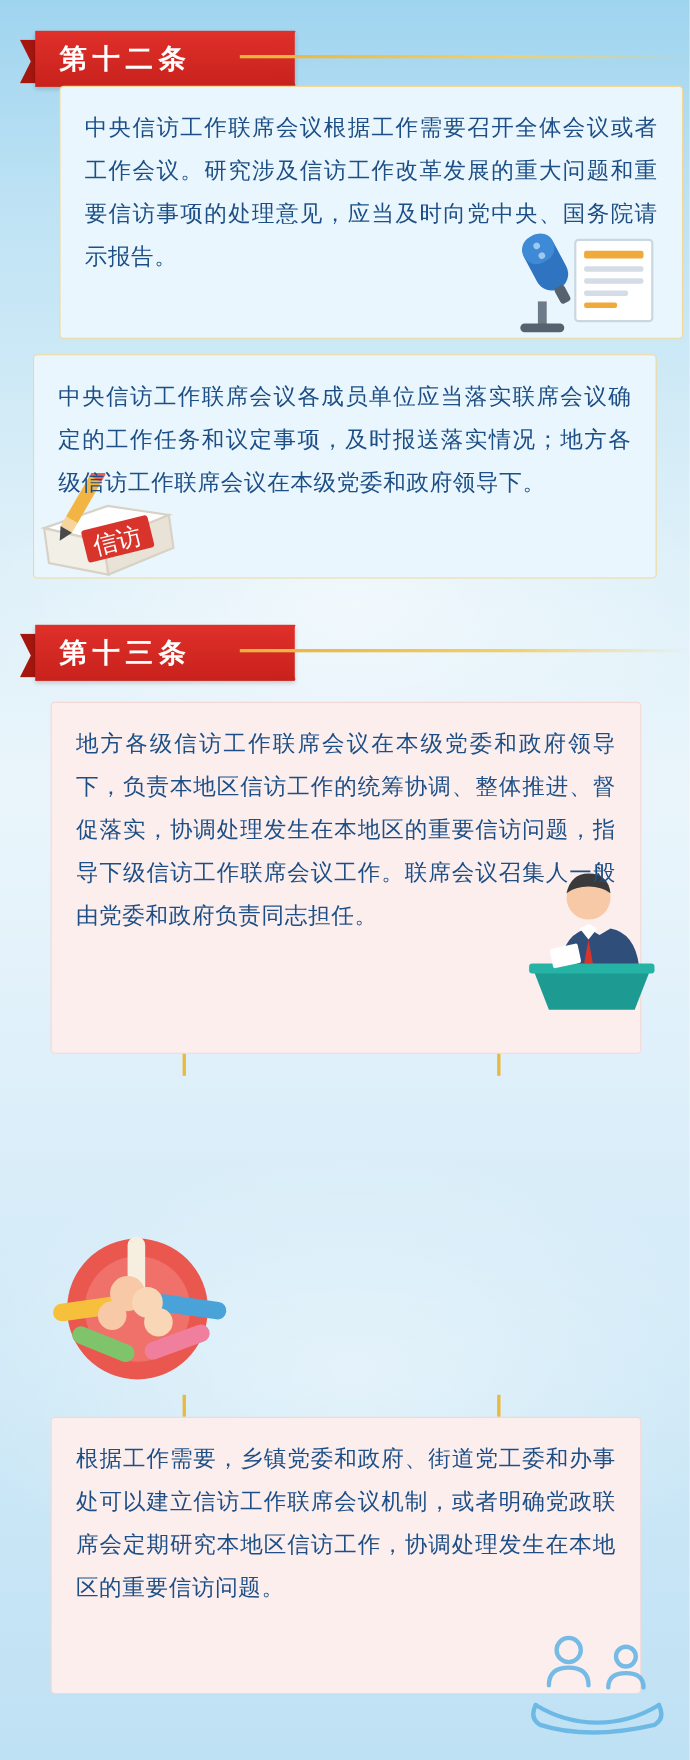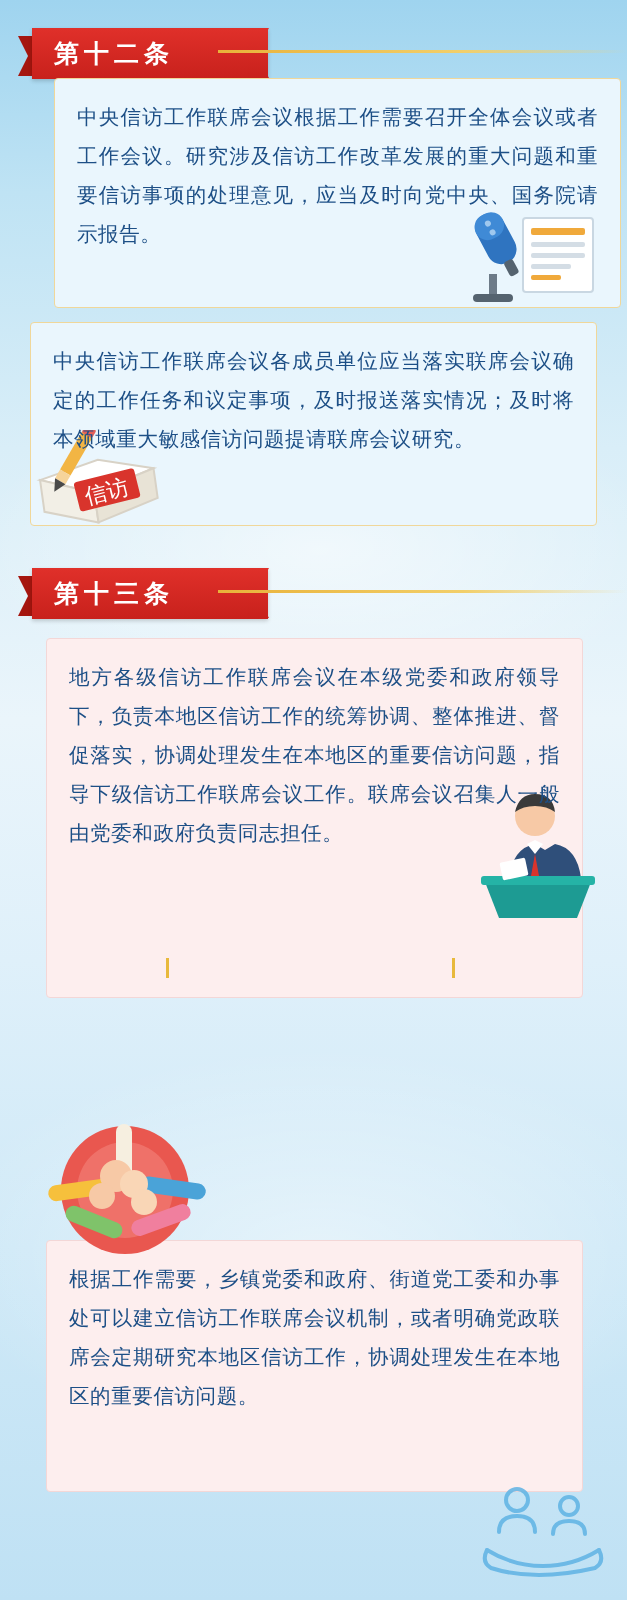--- a/index.html
+++ b/index.html
@@ -136,21 +136,21 @@
     <g transform="rotate(-28 52 50)">
       <rect x="36" y="14" width="30" height="54" rx="15" fill="#2f74c0"></rect>
       <rect x="36" y="14" width="30" height="26" rx="13" fill="#3f8ad6"></rect>
       <circle cx="51" cy="24" r="3" fill="#9fc8ee"></circle>
       <circle cx="51" cy="34" r="3" fill="#9fc8ee"></circle>
       <rect x="46" y="66" width="10" height="16" rx="3" fill="#55636f"></rect>
     </g>
   </svg>
 
   <div class="card blue" style="left:30px;top:322px;width:567px;height:204px;">
-    <div class="txt">中央信访工作联席会议各成员单位应当落实联席会议确定的工作任务和议定事项，及时报送落实情况；及时将本领域重大敏感信访问题提请联席会议研究。</div>
+    <div class="txt">中央信访工作联席会议各成员单位应当落实联席会议确定的工作任务和议定事项，及时报送落实情况；地方各级信访工作联席会议在本级党委和政府领导下。</div>
   </div>
 
   <svg class="art book-art" viewBox="0 0 150 100">
     <g transform="rotate(-8 75 60)">
       <path d="M18 42 L78 30 L132 46 L70 62 Z" fill="#ffffff" stroke="#d8d2c6" stroke-width="2"></path>
       <path d="M18 42 L18 74 L70 92 L70 62 Z" fill="#f2efe6" stroke="#d8d2c6" stroke-width="2"></path>
       <path d="M132 46 L132 76 L70 92 L70 62 Z" fill="#e8e3d6" stroke="#d8d2c6" stroke-width="2"></path>
       <rect x="52" y="46" width="62" height="30" rx="3" fill="#d9342c" transform="rotate(-6 83 61)"></rect>
       <text x="60" y="70" font-size="22" fill="#ffffff" font-family="'Liberation Sans',sans-serif" transform="rotate(-6 83 61)">信访</text>
     </g>
@@ -166,21 +166,21 @@
     <div class="ribbon-wrap">
       <div class="ribbon-tail"></div>
       <div class="ribbon">
         <span>第十三条</span>
         <span class="notch"></span>
       </div>
       <div class="ribbon-line"></div>
     </div>
   </div>
 
-  <div class="card pink" style="left:46px;top:638px;width:537px;height:360px;">
+  <div class="card pink" style="left:46px;top:638px;width:537px;height:320px;">
     <div class="txt">地方各级信访工作联席会议在本级党委和政府领导下，负责本地区信访工作的统筹协调、整体推进、督促落实，协调处理发生在本地区的重要信访问题，指导下级信访工作联席会议工作。联席会议召集人一般由党委和政府负责同志担任。</div>
   </div>
 
   <svg class="art speaker-art" viewBox="0 0 150 140">
 
     <circle cx="78" cy="30" r="20" fill="#f7c9a6"></circle>
     <path d="M58 26 q4-18 20-18 q18 0 20 18 q-8-6-20-6 q-12 0-20 6z" fill="#3a3a3a"></path>
 
     <path d="M52 92 q4-30 26-34 l10 6 l10-6 q22 4 26 34z" fill="#2f4f7a"></path>
     <path d="M70 58 l8 10 l8-10 l-8-4z" fill="#ffffff"></path>
@@ -210,21 +210,21 @@
 
     <circle cx="86" cy="66" r="16" fill="#f7c9a6"></circle>
     <circle cx="104" cy="74" r="14" fill="#f9d6b6"></circle>
     <circle cx="72" cy="86" r="13" fill="#f7c9a6"></circle>
     <circle cx="114" cy="92" r="13" fill="#f9d6b6"></circle>
   </svg>
 
   <div class="connector" style="left:166px;top:1268px;height:20px;"></div>
   <div class="connector" style="left:452px;top:1268px;height:20px;"></div>
 
-  <div class="card pink" style="left:46px;top:1240px;width:537px;height:252px;">
+  <div class="card pink" style="left:46px;top:1288px;width:537px;height:252px;">
     <div class="txt">根据工作需要，乡镇党委和政府、街道党工委和办事处可以建立信访工作联席会议机制，或者明确党政联席会定期研究本地区信访工作，协调处理发生在本地区的重要信访问题。</div>
   </div>
 
   <svg class="art meeting-art" viewBox="0 0 140 110">
     <g fill="none" stroke="#5fb3e4" stroke-width="4" stroke-linecap="round" stroke-linejoin="round">
       <circle cx="44" cy="24" r="11"></circle>
       <path d="M26 56 q0-16 18-16 q18 0 18 16"></path>
       <circle cx="96" cy="30" r="9"></circle>
       <path d="M80 58 q0-13 16-13 q16 0 16 13"></path>
       <path d="M14 74 q26 16 56 16 q30 0 56-16"></path>

